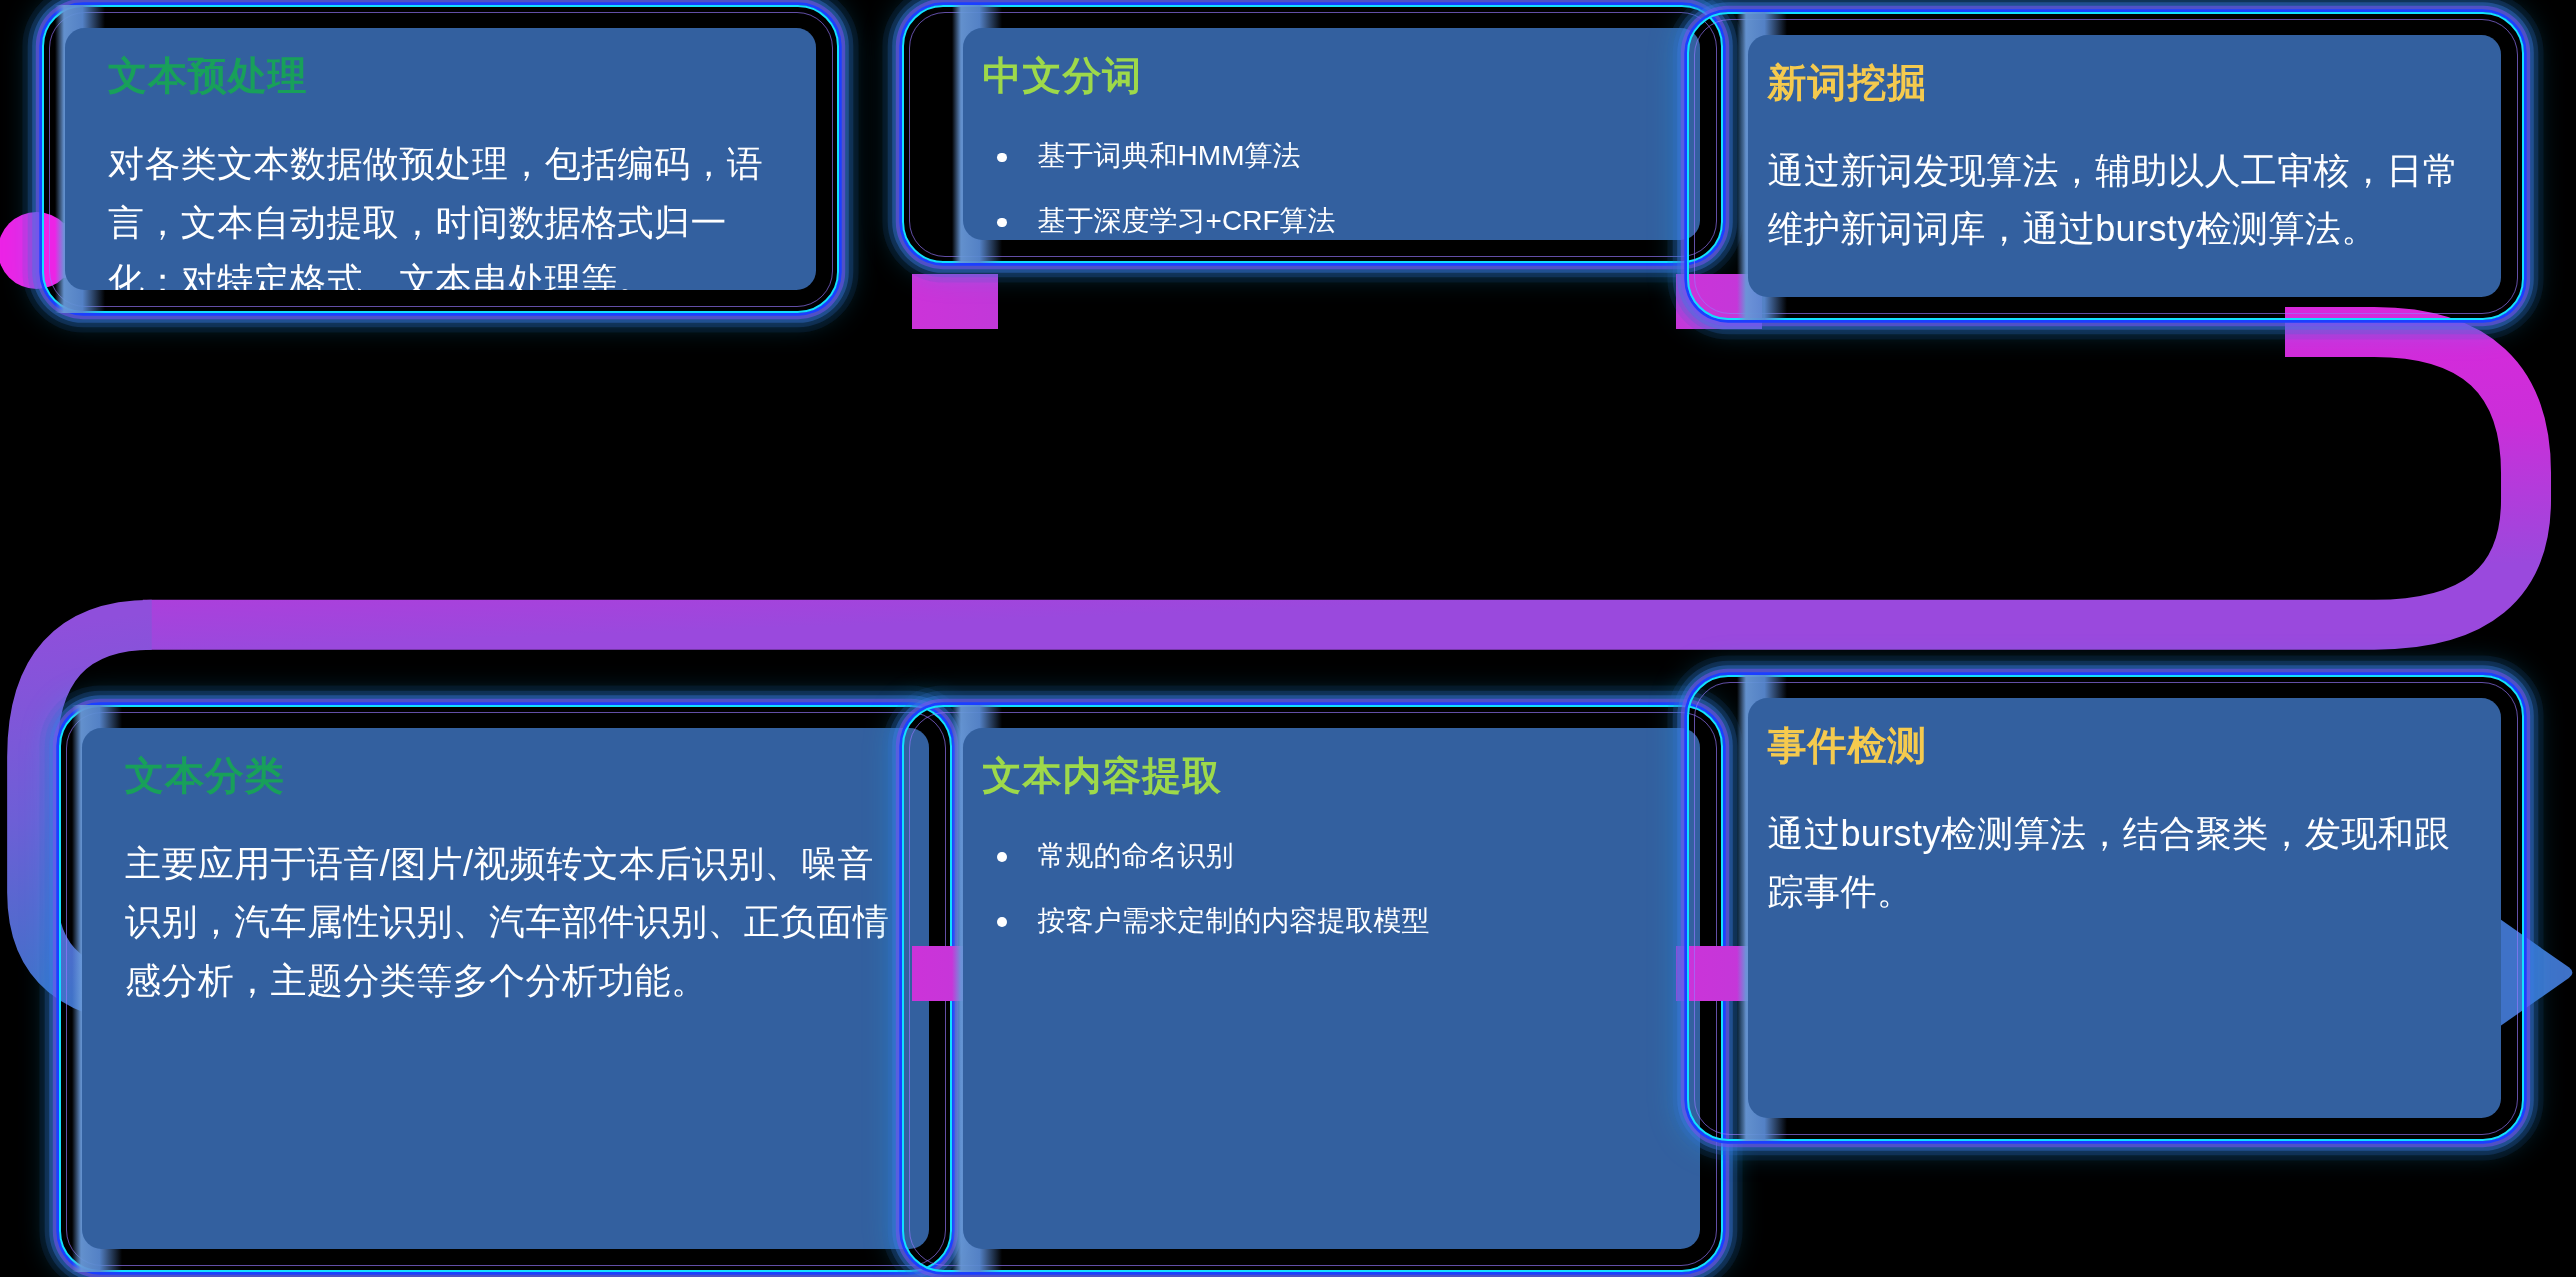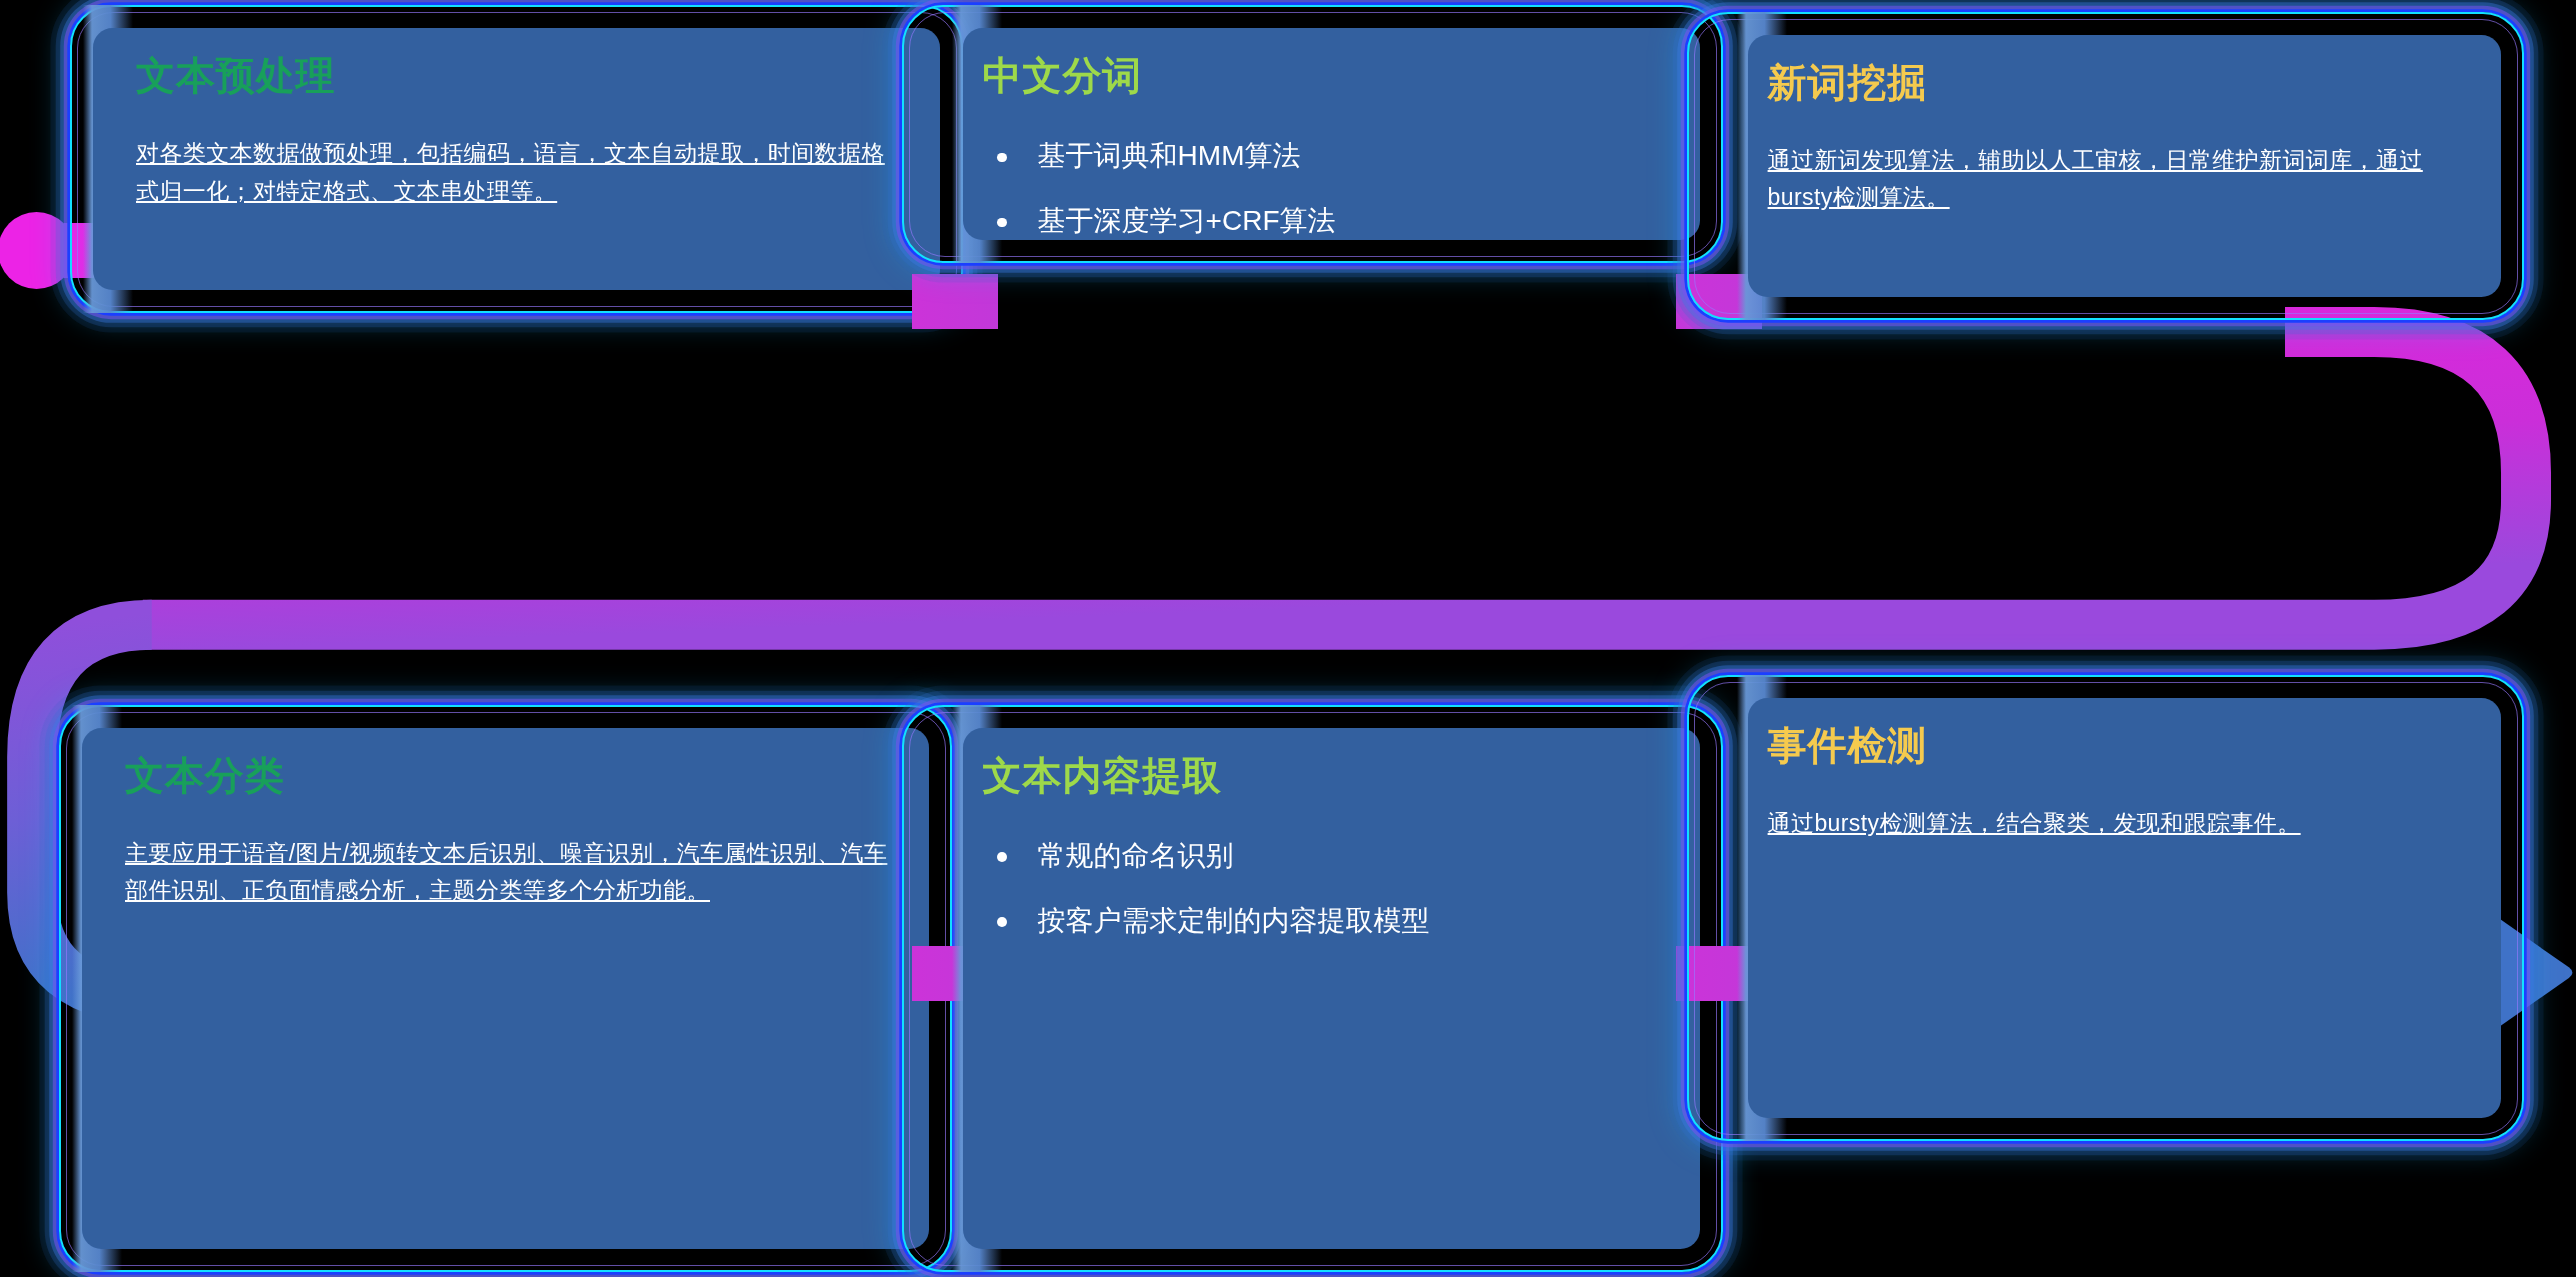--- a/index.html
+++ b/index.html
@@ -62,23 +62,22 @@
   .card-body{ position:absolute; left:43px; right:34px; top:27px; }
   .card-title{
     font-size:39px; font-weight:bold; letter-spacing:0.9px;
     line-height:1.1; margin-bottom:37px; white-space:nowrap;
   }
   .t-green { color:#18a05a; }
   .t-lime  { color:#9ed94a; }
   .t-gold  { color:#f5ca4e; }
 
   .card-text{
-    color:#ffffff; font-size:23px; line-height:1.62;
+    color:#ffffff; font-size:36px; line-height:1.62;
     letter-spacing:0.4px;
-    text-decoration:underline;
   }
   .bullets{ list-style:none; }
   .bullets li{
     color:#ffffff; font-size:28px; line-height:1.5;
     margin-bottom:23px; position:relative; padding-left:55px;
     white-space:nowrap;
   }
   .bullets li .dot{
     position:absolute; left:14.3px; top:.62em;
     width:9.8px; height:9.8px; border-radius:50%;
@@ -129,21 +128,21 @@
 
     <path d="M 170 700 Q 36 700 36 848 L 36 1000 Q 36 1120 180 1120 L 330 1120" fill="none" stroke="url(#gradLeftDown)" stroke-width="56" stroke-linecap="butt"></path>
 
     <rect x="2700" y="1062" width="100" height="56" fill="url(#gradBottomBar)"></rect>
     <path d="M 2788 1032 L 2788 1148 Q 2788 1158 2798 1152 L 2878 1096 Q 2886 1090 2878 1084 L 2798 1028 Q 2788 1022 2788 1032 Z" fill="#3f72c8"></path>
   </svg>
 
   <div class="start-dot" style="left:-1.8px; top:212px;"></div>
   <div class="start-bar" style="left:64px; top:223px; width:80px;"></div>
 
-  <div class="card" style="left:70px; top:5.4px; width:893px; height:308px;">
+  <div class="card" style="left:42px; top:5.4px; width:797px; height:308px;">
     <div class="frame"></div>
     <div class="band" style="left:12.5px; width:50px;"></div>
     <div class="panel" style="left:23px; top:23px; right:23px; bottom:23px;">
       <div class="card-body">
         <div class="card-title t-green">文本预处理</div>
         <div class="card-text">对各类文本数据做预处理，包括编码，语言，文本自动提取，时间数据格式归一化；对特定格式、文本串处理等。</div>
       </div>
     </div>
   </div>
   <div class="stub" style="left:912px; top:274px; width:86px;"></div>

